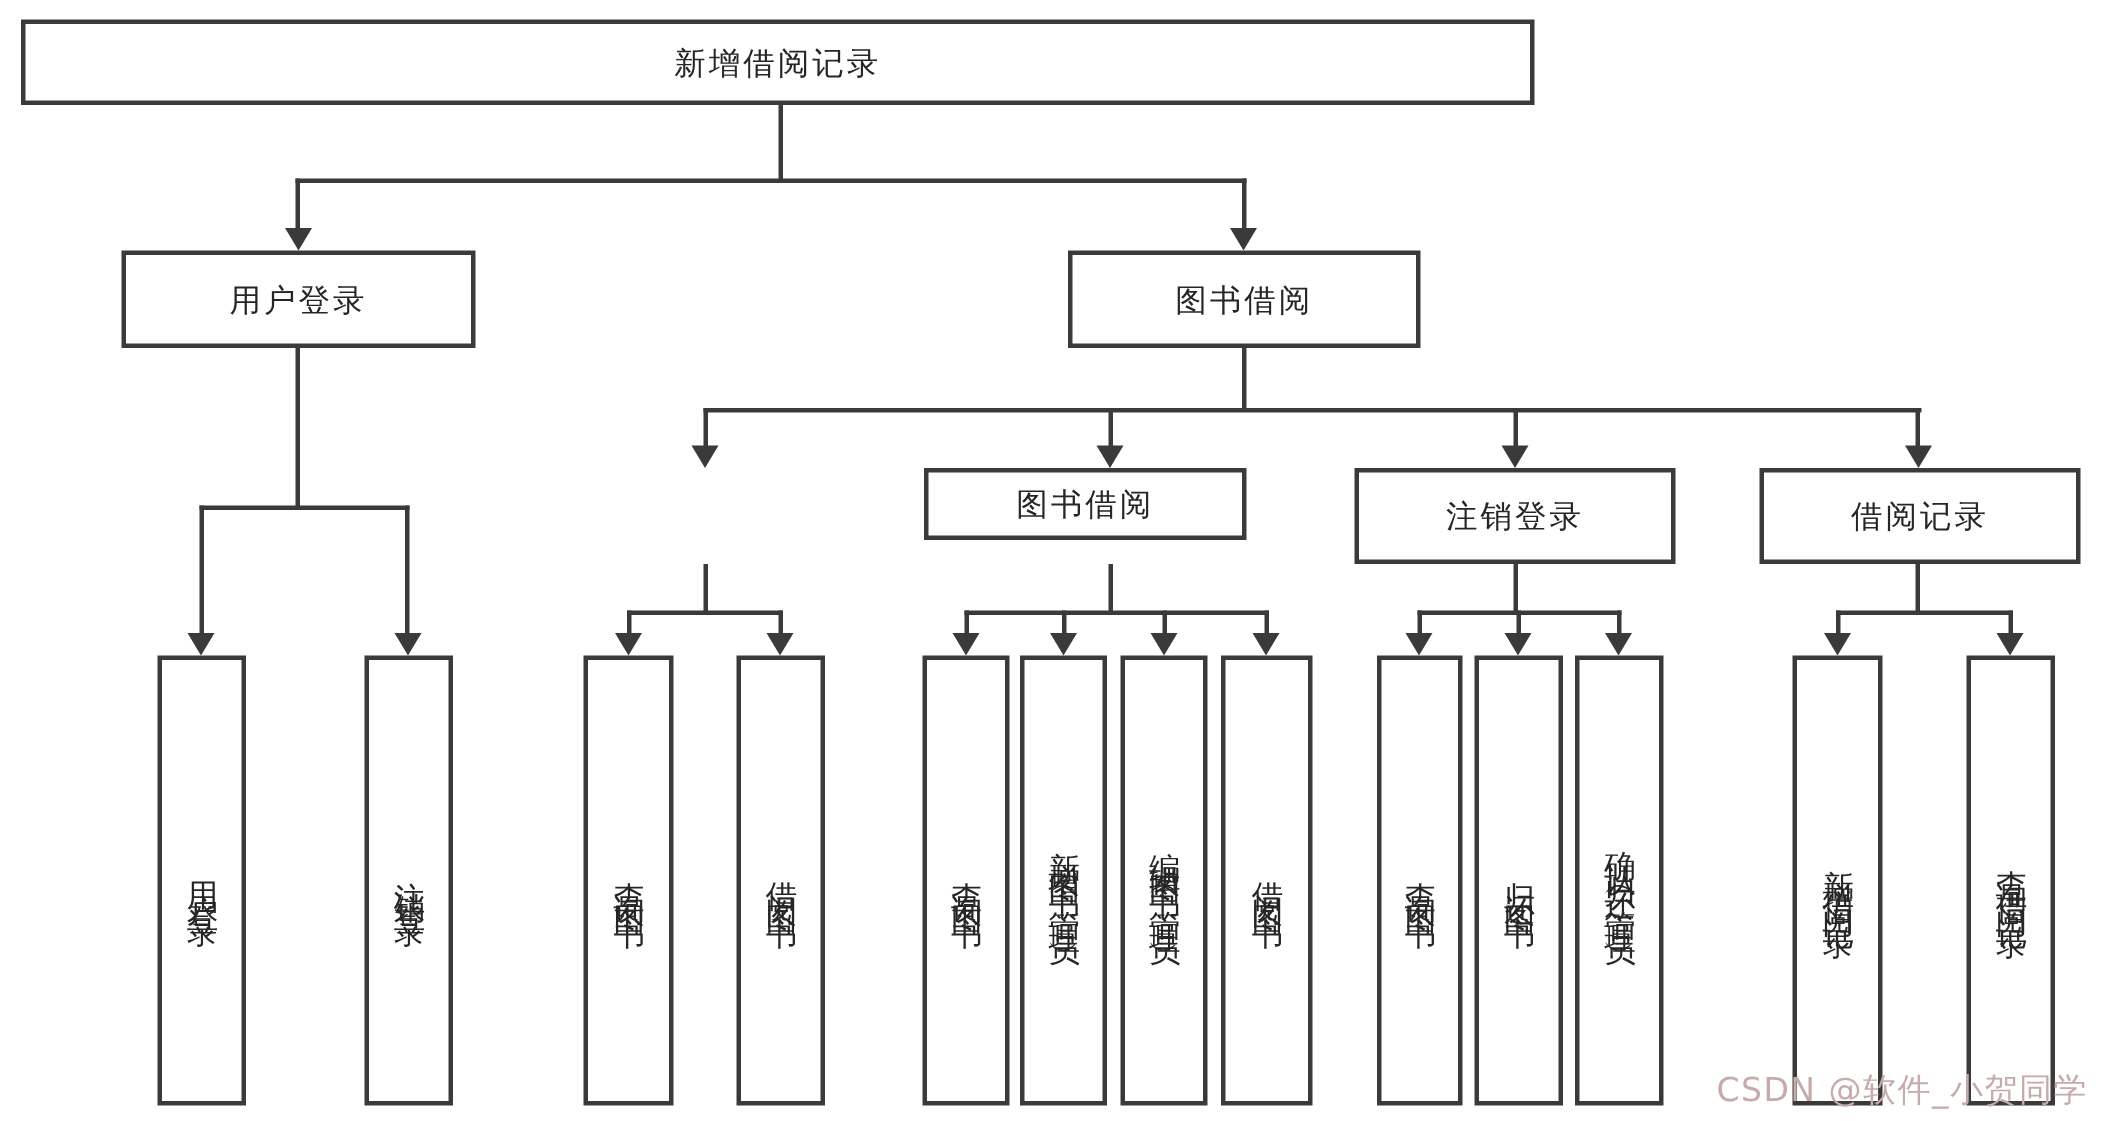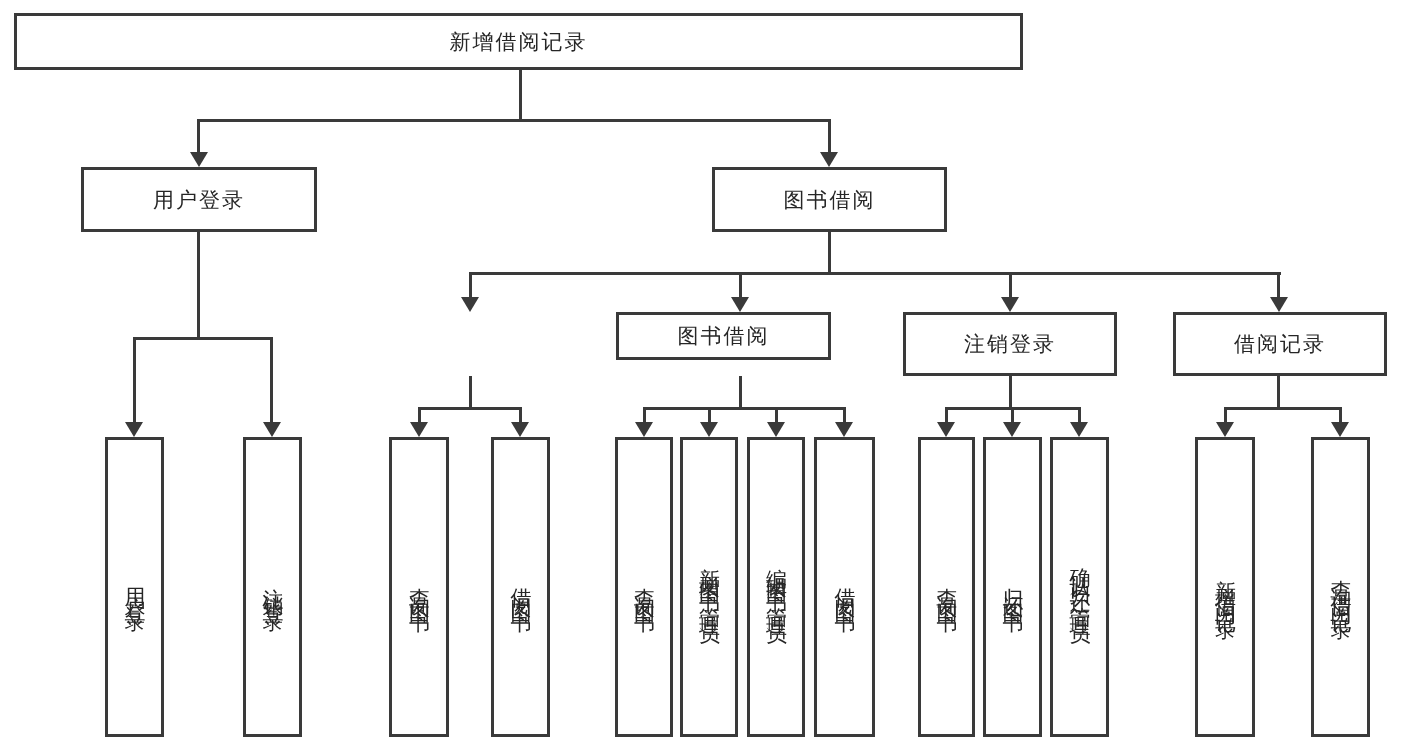--- a/index.html
+++ b/index.html
@@ -179,13 +179,14 @@
       <div class="arrow" style="left: 700px; top: 422px;"></div>
       <div class="arrow" style="left: 767px; top: 422px;"></div>
       <div class="arrow" style="left: 835px; top: 422px;"></div>
       <div class="arrow" style="left: 937px; top: 422px;"></div>
       <div class="arrow" style="left: 1003px; top: 422px;"></div>
       <div class="arrow" style="left: 1070px; top: 422px;"></div>
       <div class="arrow" style="left: 1216px; top: 422px;"></div>
       <div class="arrow" style="left: 1331px; top: 422px;"></div>
     </div>
 
+  <div class="watermark">CSDN @软件_小贺同学</div>
 </div>
 
 </body></html>

